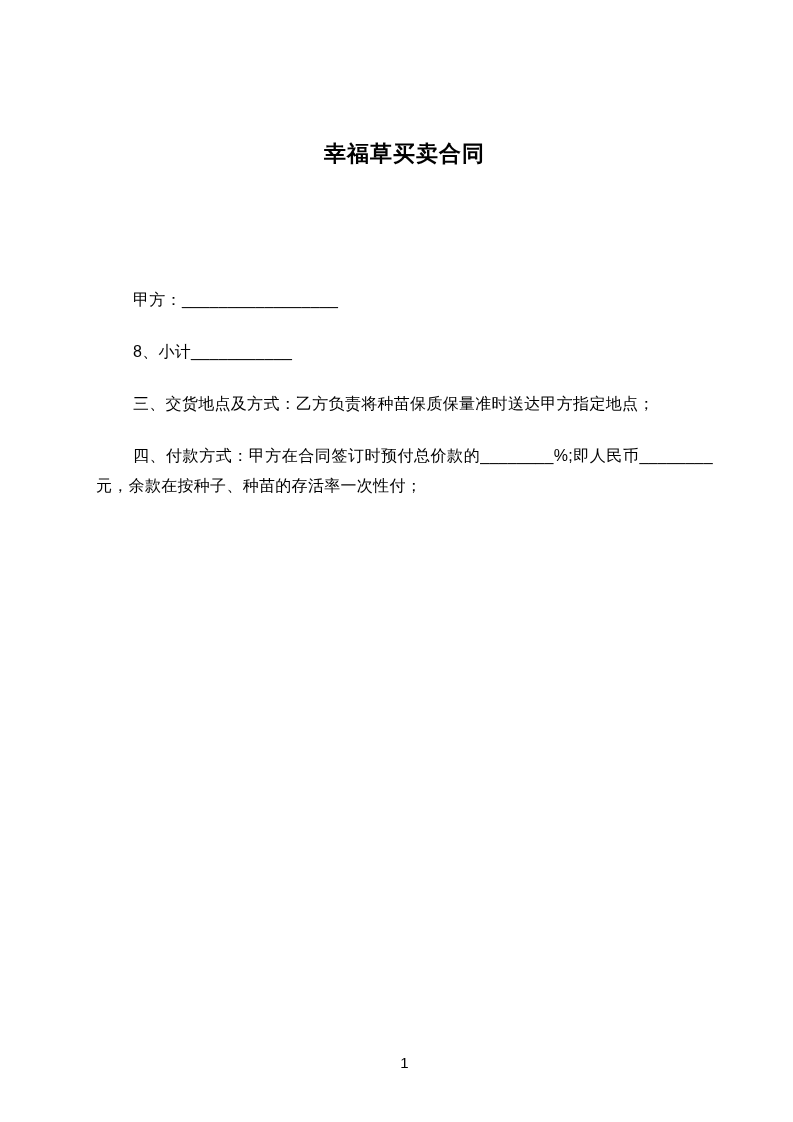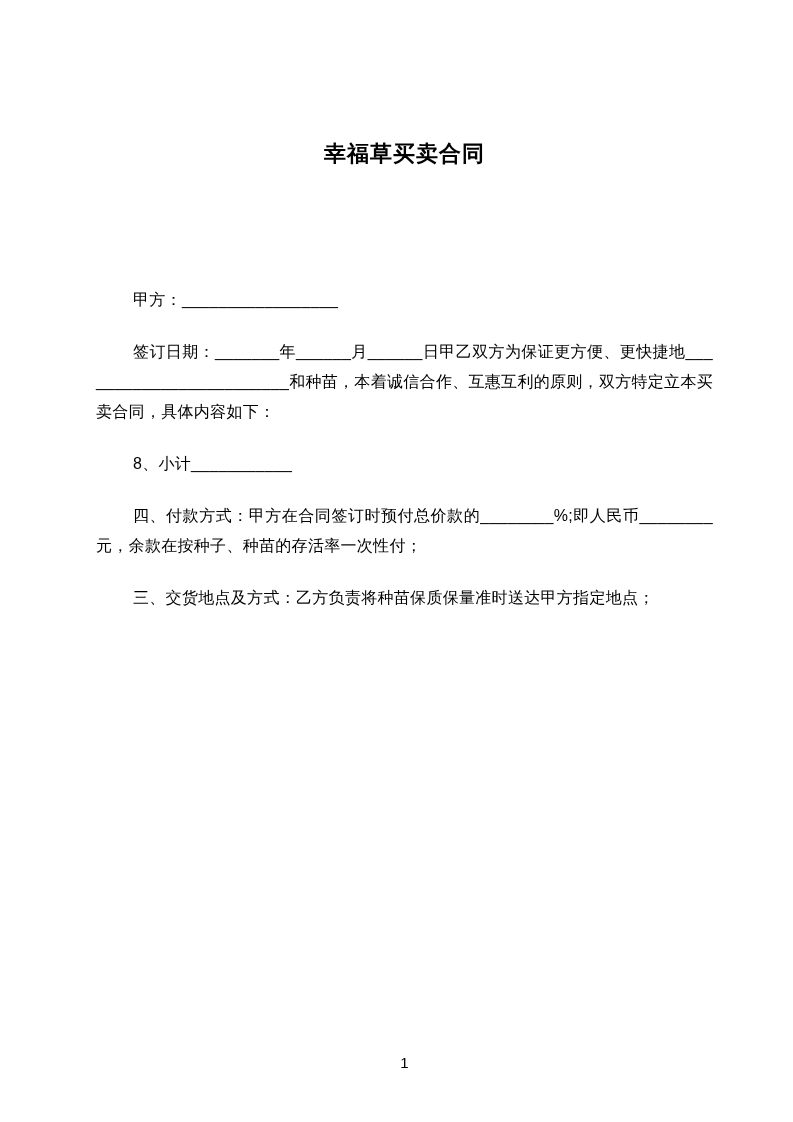--- a/index.html
+++ b/index.html
@@ -54,30 +54,29 @@
 <body>
 
 <div class="page">
   <div class="content">
 
     <h1 class="doc-title">幸福草买卖合同</h1>
 
     <p class="para">甲方：_________________</p>
 
 
-    <p class="para">签订日期：_______年______月______日甲乙双方为保证更方便、更快捷地________________________和种苗，本着诚信合作、互惠互利的原则，双方特定立本买卖合同，具体内容如下：</p>
 
 
 
 
 
 
     <p class="para">8、小计___________</p>
 
 
+    <p class="para">三、交货地点及方式：乙方负责将种苗保质保量准时送达甲方指定地点；</p>
+
     <p class="para">四、付款方式：甲方在合同签订时预付总价款的________%;即人民币________元，余款在按种子、种苗的存活率一次性付；</p>
-
-    <p class="para">三、交货地点及方式：乙方负责将种苗保质保量准时送达甲方指定地点；</p>
 
   </div>
 
   <div class="page-number">1</div>
 </div>
 
 </body></html>

